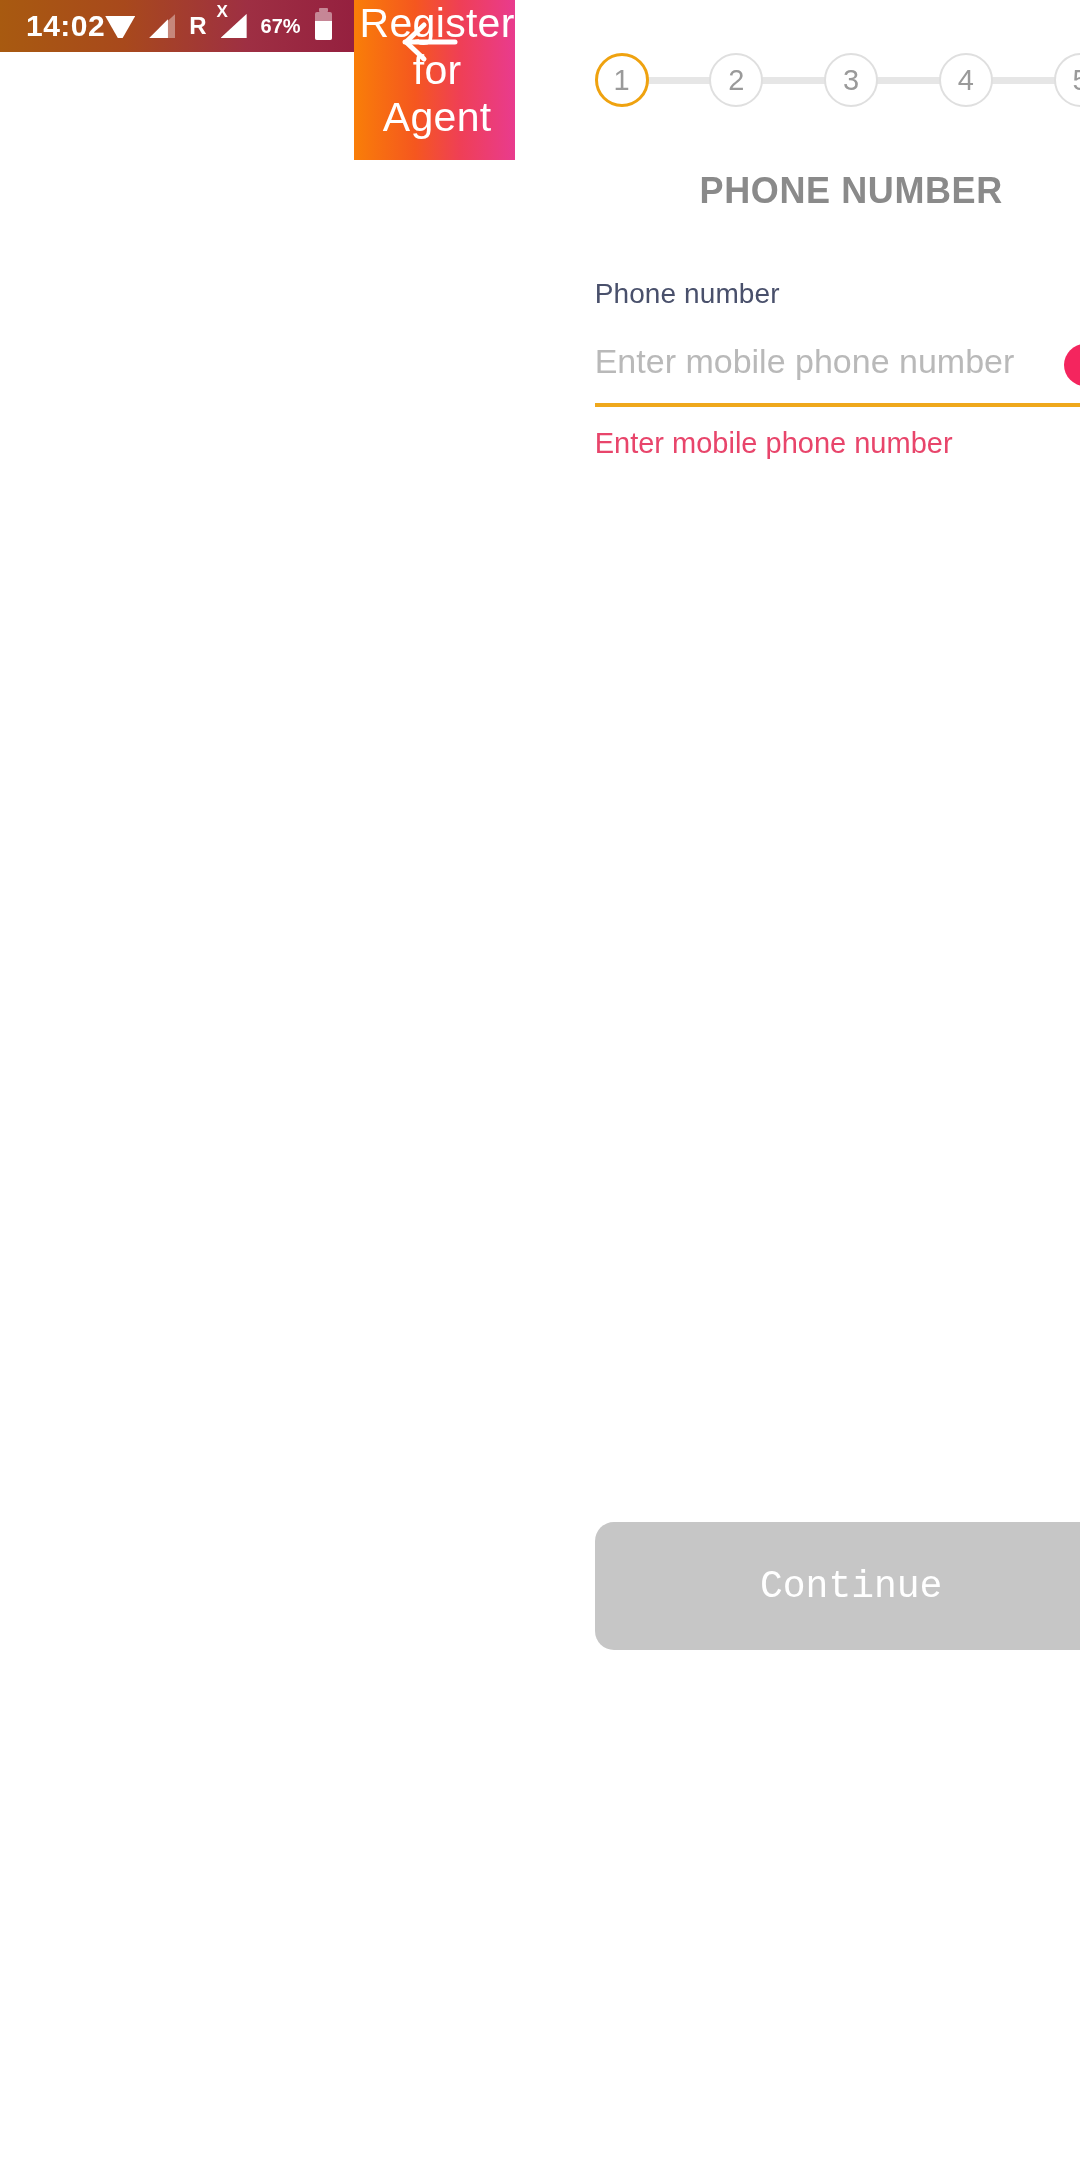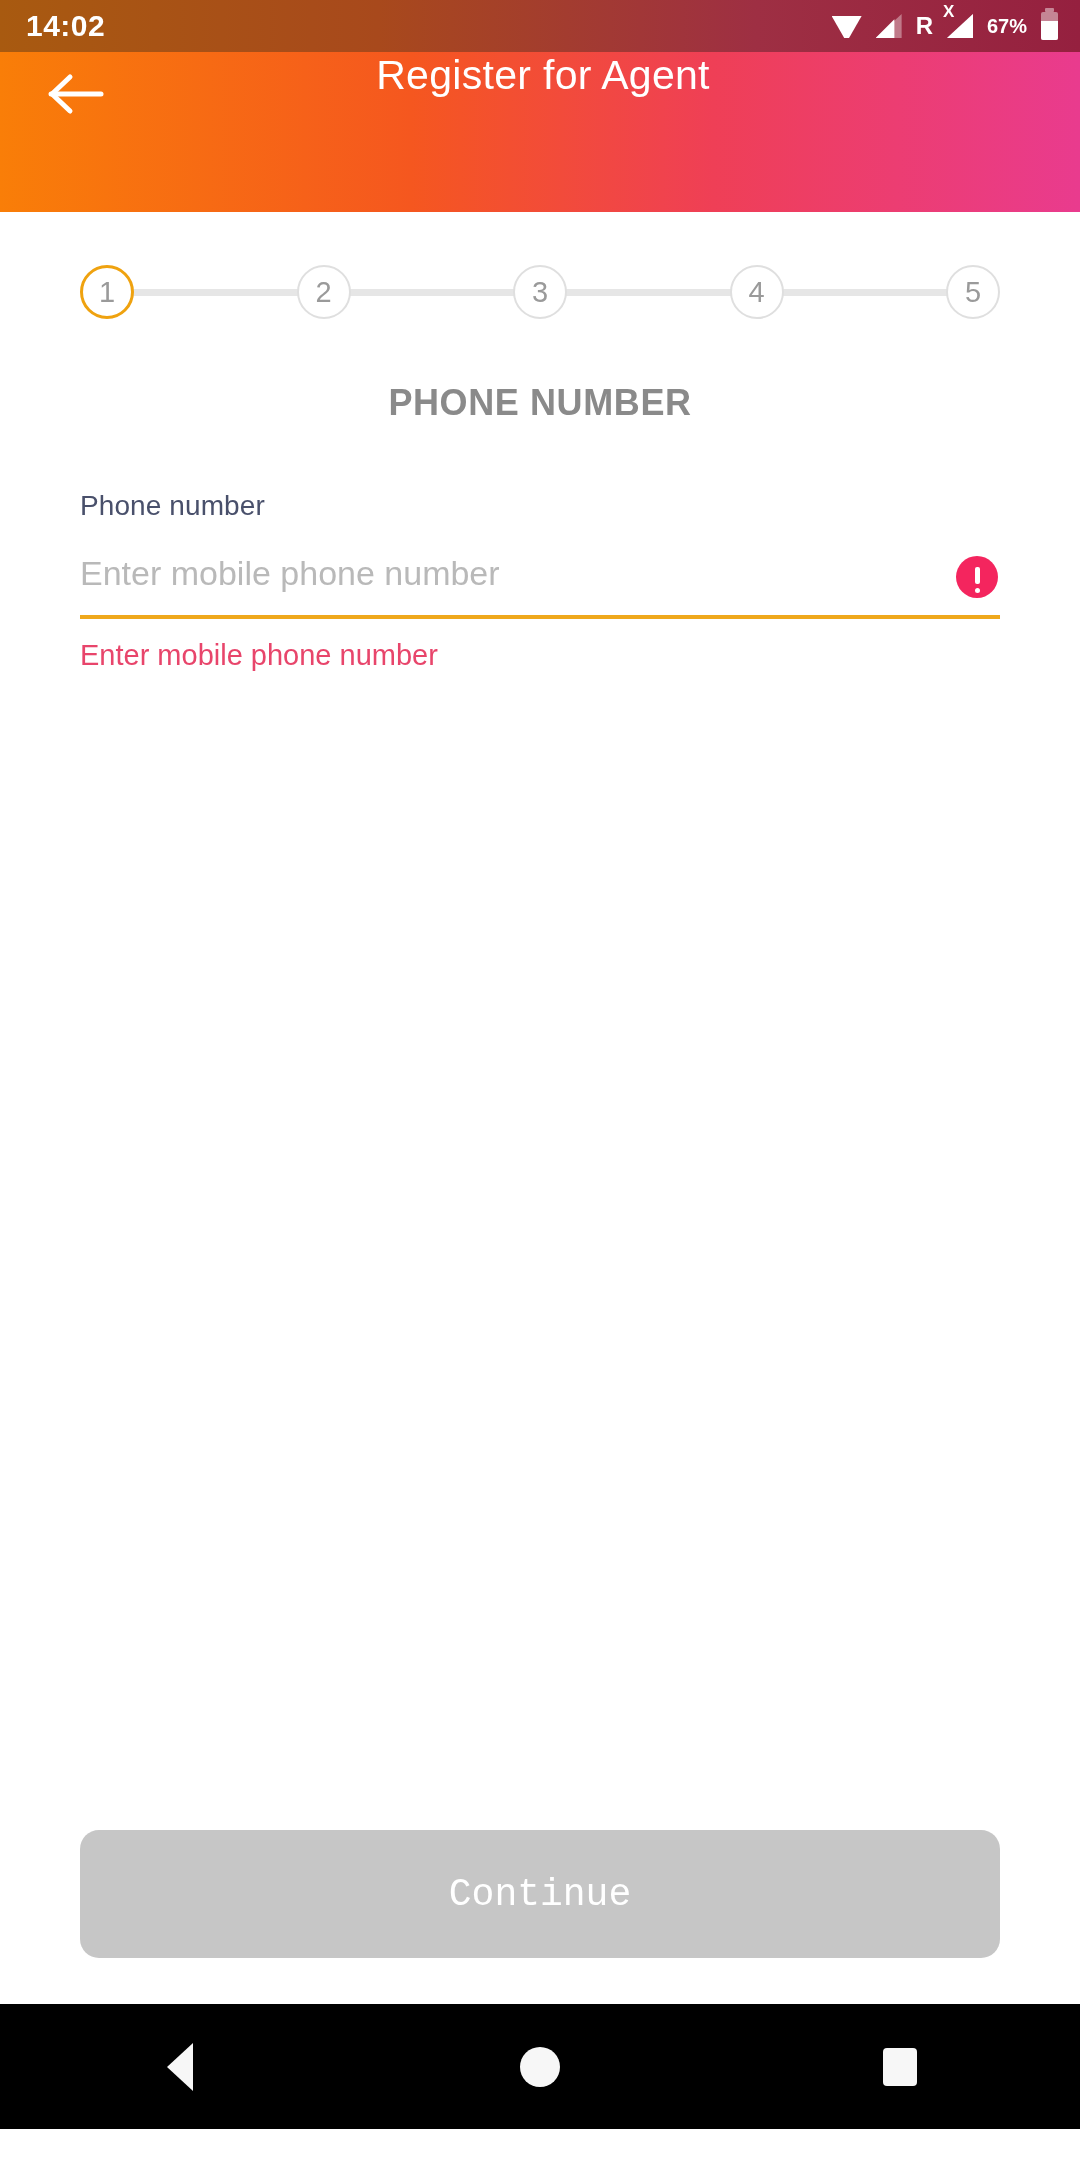--- a/index.html
+++ b/index.html
@@ -4,22 +4,22 @@
 <style>
   * { margin:0; padding:0; box-sizing:border-box; }
   html, body {
     width:1080px; height:2160px;
     background:#ffffff;
     font-family:"Liberation Sans", sans-serif;
     overflow:hidden;
   }
   .phone {
     position:relative;
-    width:1080px; height:2129px;
-    display:flex; flex-direction:column;
+    width:1080px; height:1696px;
+    display:flex; flex-direction:row;
     background:#ffffff;
   }
 
   
   .status-bar {
     position:relative;
     height:52px; flex:0 0 52px;
     background:linear-gradient(90deg,#A85A10 0%,#A8491C 35%,#9E2F43 70%,#95203F 100%);
     display:flex; align-items:center;
     padding:0 22px 0 26px;

